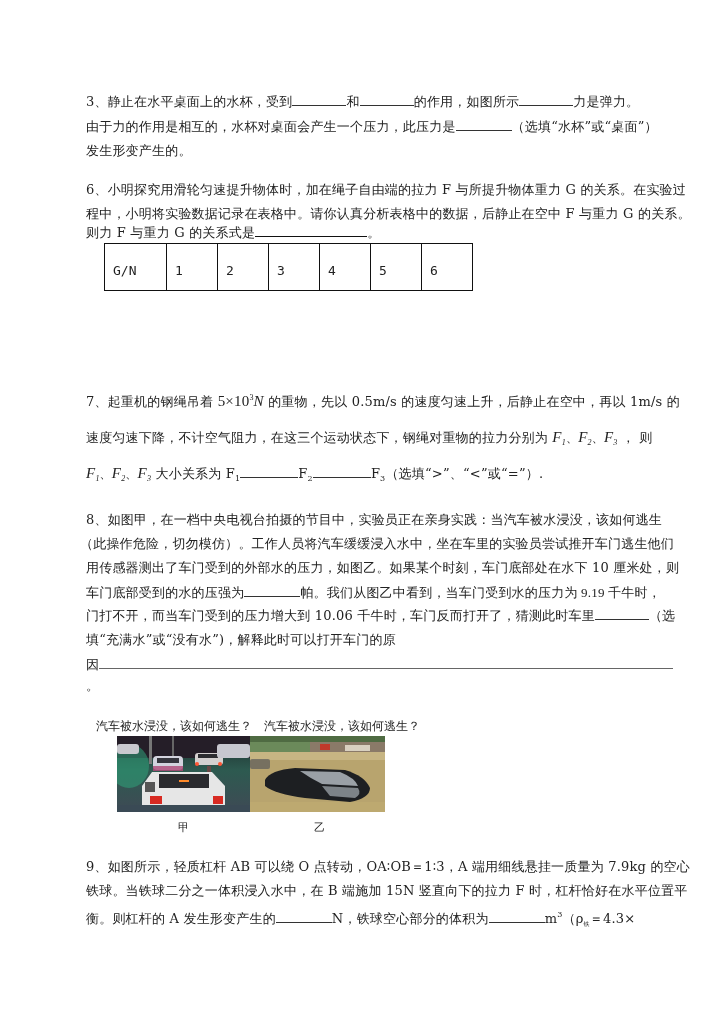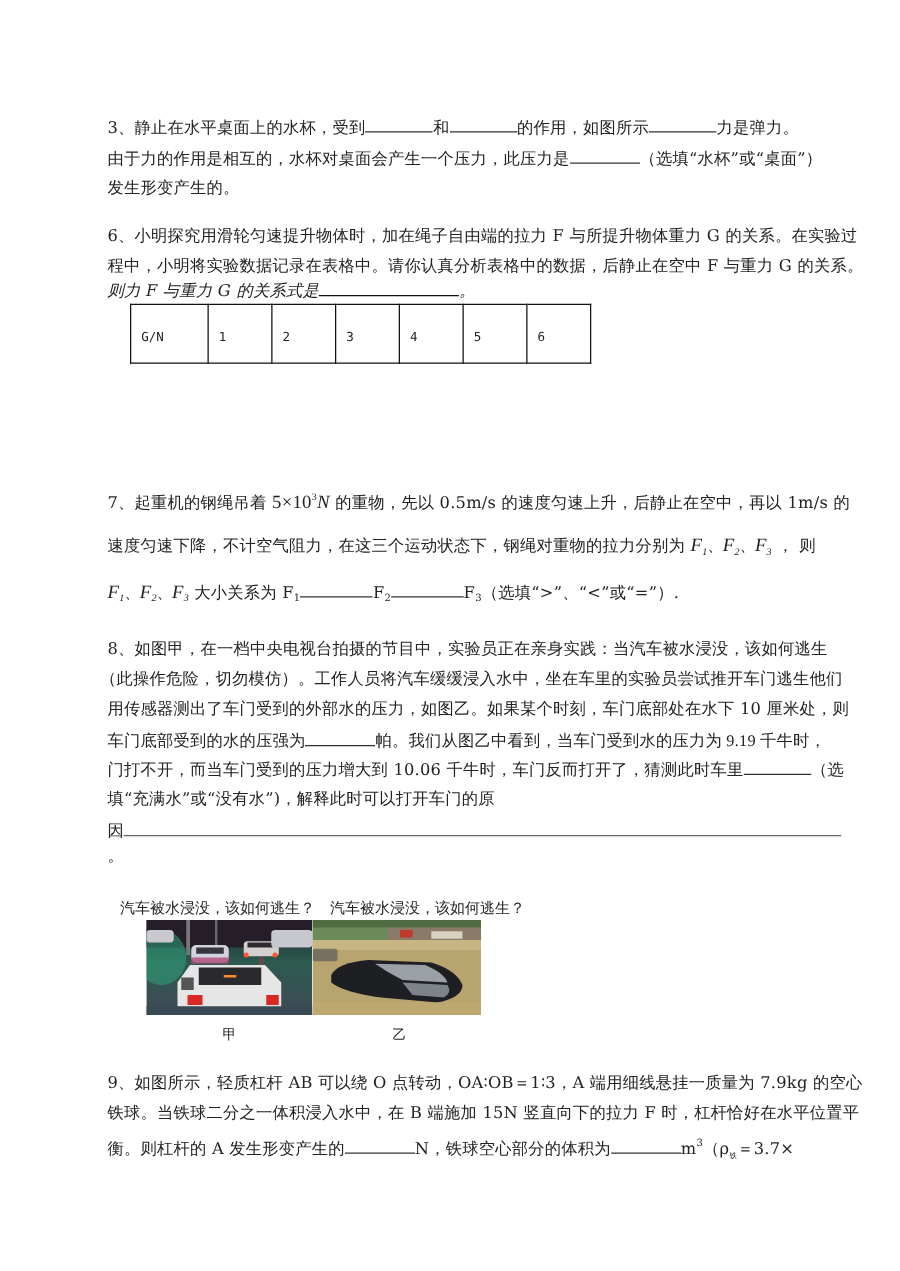--- a/index.html
+++ b/index.html
@@ -15,21 +15,21 @@
     .blank {
       display: inline-block; border-bottom: 1px solid #333;
       height: 12px; vertical-align: baseline;
     }
     .math { font-family: "Liberation Serif", "DejaVu Serif", serif; font-style: italic; font-size: 15px; }
     .math-up { font-family: "Liberation Serif", serif; font-size: 15px; }
     sub { font-size: 8px; vertical-align: -3px; }
     sup { font-size: 8px; vertical-align: 6px; }
     table.data {
       position: absolute; left: 104px; top: 243px;
-      border-collapse: collapse; font-size: 10px;
+      border-collapse: collapse; font-size: 13px;
       font-family: "DejaVu Sans Mono", "Liberation Mono", monospace;
     }
     table.data td {
       border: 1.5px solid #111; height: 40px; padding: 0 0 0 8px;
       vertical-align: middle; padding-top: 6px;
     }
     table.data td.hdr { width: 53px; }
     table.data td.val { width: 42px; }
     .photo { position: absolute; top: 736px; height: 76px; overflow: hidden; }
     .caption { position: absolute; font-size: 12px; top: 718px; }
@@ -41,21 +41,21 @@
 <div class="line" style="top:93px;">
   <span>3、静止在水平桌面上的水杯，受到</span><span class="blank" style="width:54px;"></span><span>和</span><span class="blank" style="width:54px;"></span><span>的作用，如图所示</span><span class="blank" style="width:54px;"></span><span>力是弹力。</span>
 </div>
 <div class="line" style="top:118px;">
   <span>由于力的作用是相互的，水杯对桌面会产生一个压力，此压力是</span><span class="blank" style="width:56px;"></span><span>（选填“水杯”或“桌面”）</span>
 </div>
 <div class="line" style="top:143px;">发生形变产生的。</div>
 
 <div class="line" style="top:182px;">6、小明探究用滑轮匀速提升物体时，加在绳子自由端的拉力 F 与所提升物体重力 G 的关系。在实验过</div>
 <div class="line" style="top:206px;">程中，小明将实验数据记录在表格中。请你认真分析表格中的数据，后静止在空中 F 与重力 G 的关系。</div>
-<div class="line" style="top:224px;font-style:italic;">
+<div class="line" style="top:224px;">
   <span>则力 F 与重力 G 的关系式是</span><span class="blank" style="width:112px; border-bottom:1.5px solid #111;"></span><span>。</span>
 </div>
 
 <table class="data">
   <tbody>
       <tr>
     <td class="hdr">G/N</td>
     <td class="val">1</td>
     <td class="val">2</td>
     <td class="val">3</td>
@@ -148,14 +148,14 @@
     <rect x="0" y="66" width="135" height="10" fill="#bda970"></rect>
   </svg>
 </div>
 
 <div class="label" style="left:178px;">甲</div>
 <div class="label" style="left:314px;">乙</div>
 
 <div class="line" style="top:859px;">9、如图所示，轻质杠杆 AB 可以绕 O 点转动，OA∶OB＝1∶3，A 端用细线悬挂一质量为 7.9kg 的空心</div>
 <div class="line" style="top:883px;">铁球。当铁球二分之一体积浸入水中，在 B 端施加 15N 竖直向下的拉力 F 时，杠杆恰好在水平位置平</div>
 <div class="line" style="top:907px;">
-  <span>衡。则杠杆的 A 发生形变产生的</span><span class="blank" style="width:56px;"></span><span>N，铁球空心部分的体积为</span><span class="blank" style="width:56px;"></span><span>m</span><sup>3</sup><span>（ρ</span><sub style="font-size:6px;">铁</sub><span>＝3.7×</span>
+  <span>衡。则杠杆的 A 发生形变产生的</span><span class="blank" style="width:56px;"></span><span>N，铁球空心部分的体积为</span><span class="blank" style="width:56px;"></span><span>m</span><sup>3</sup><span>（ρ</span><sub style="font-size:6px;">铁</sub><span>＝4.3×</span>
 </div>
 
 </body></html>

